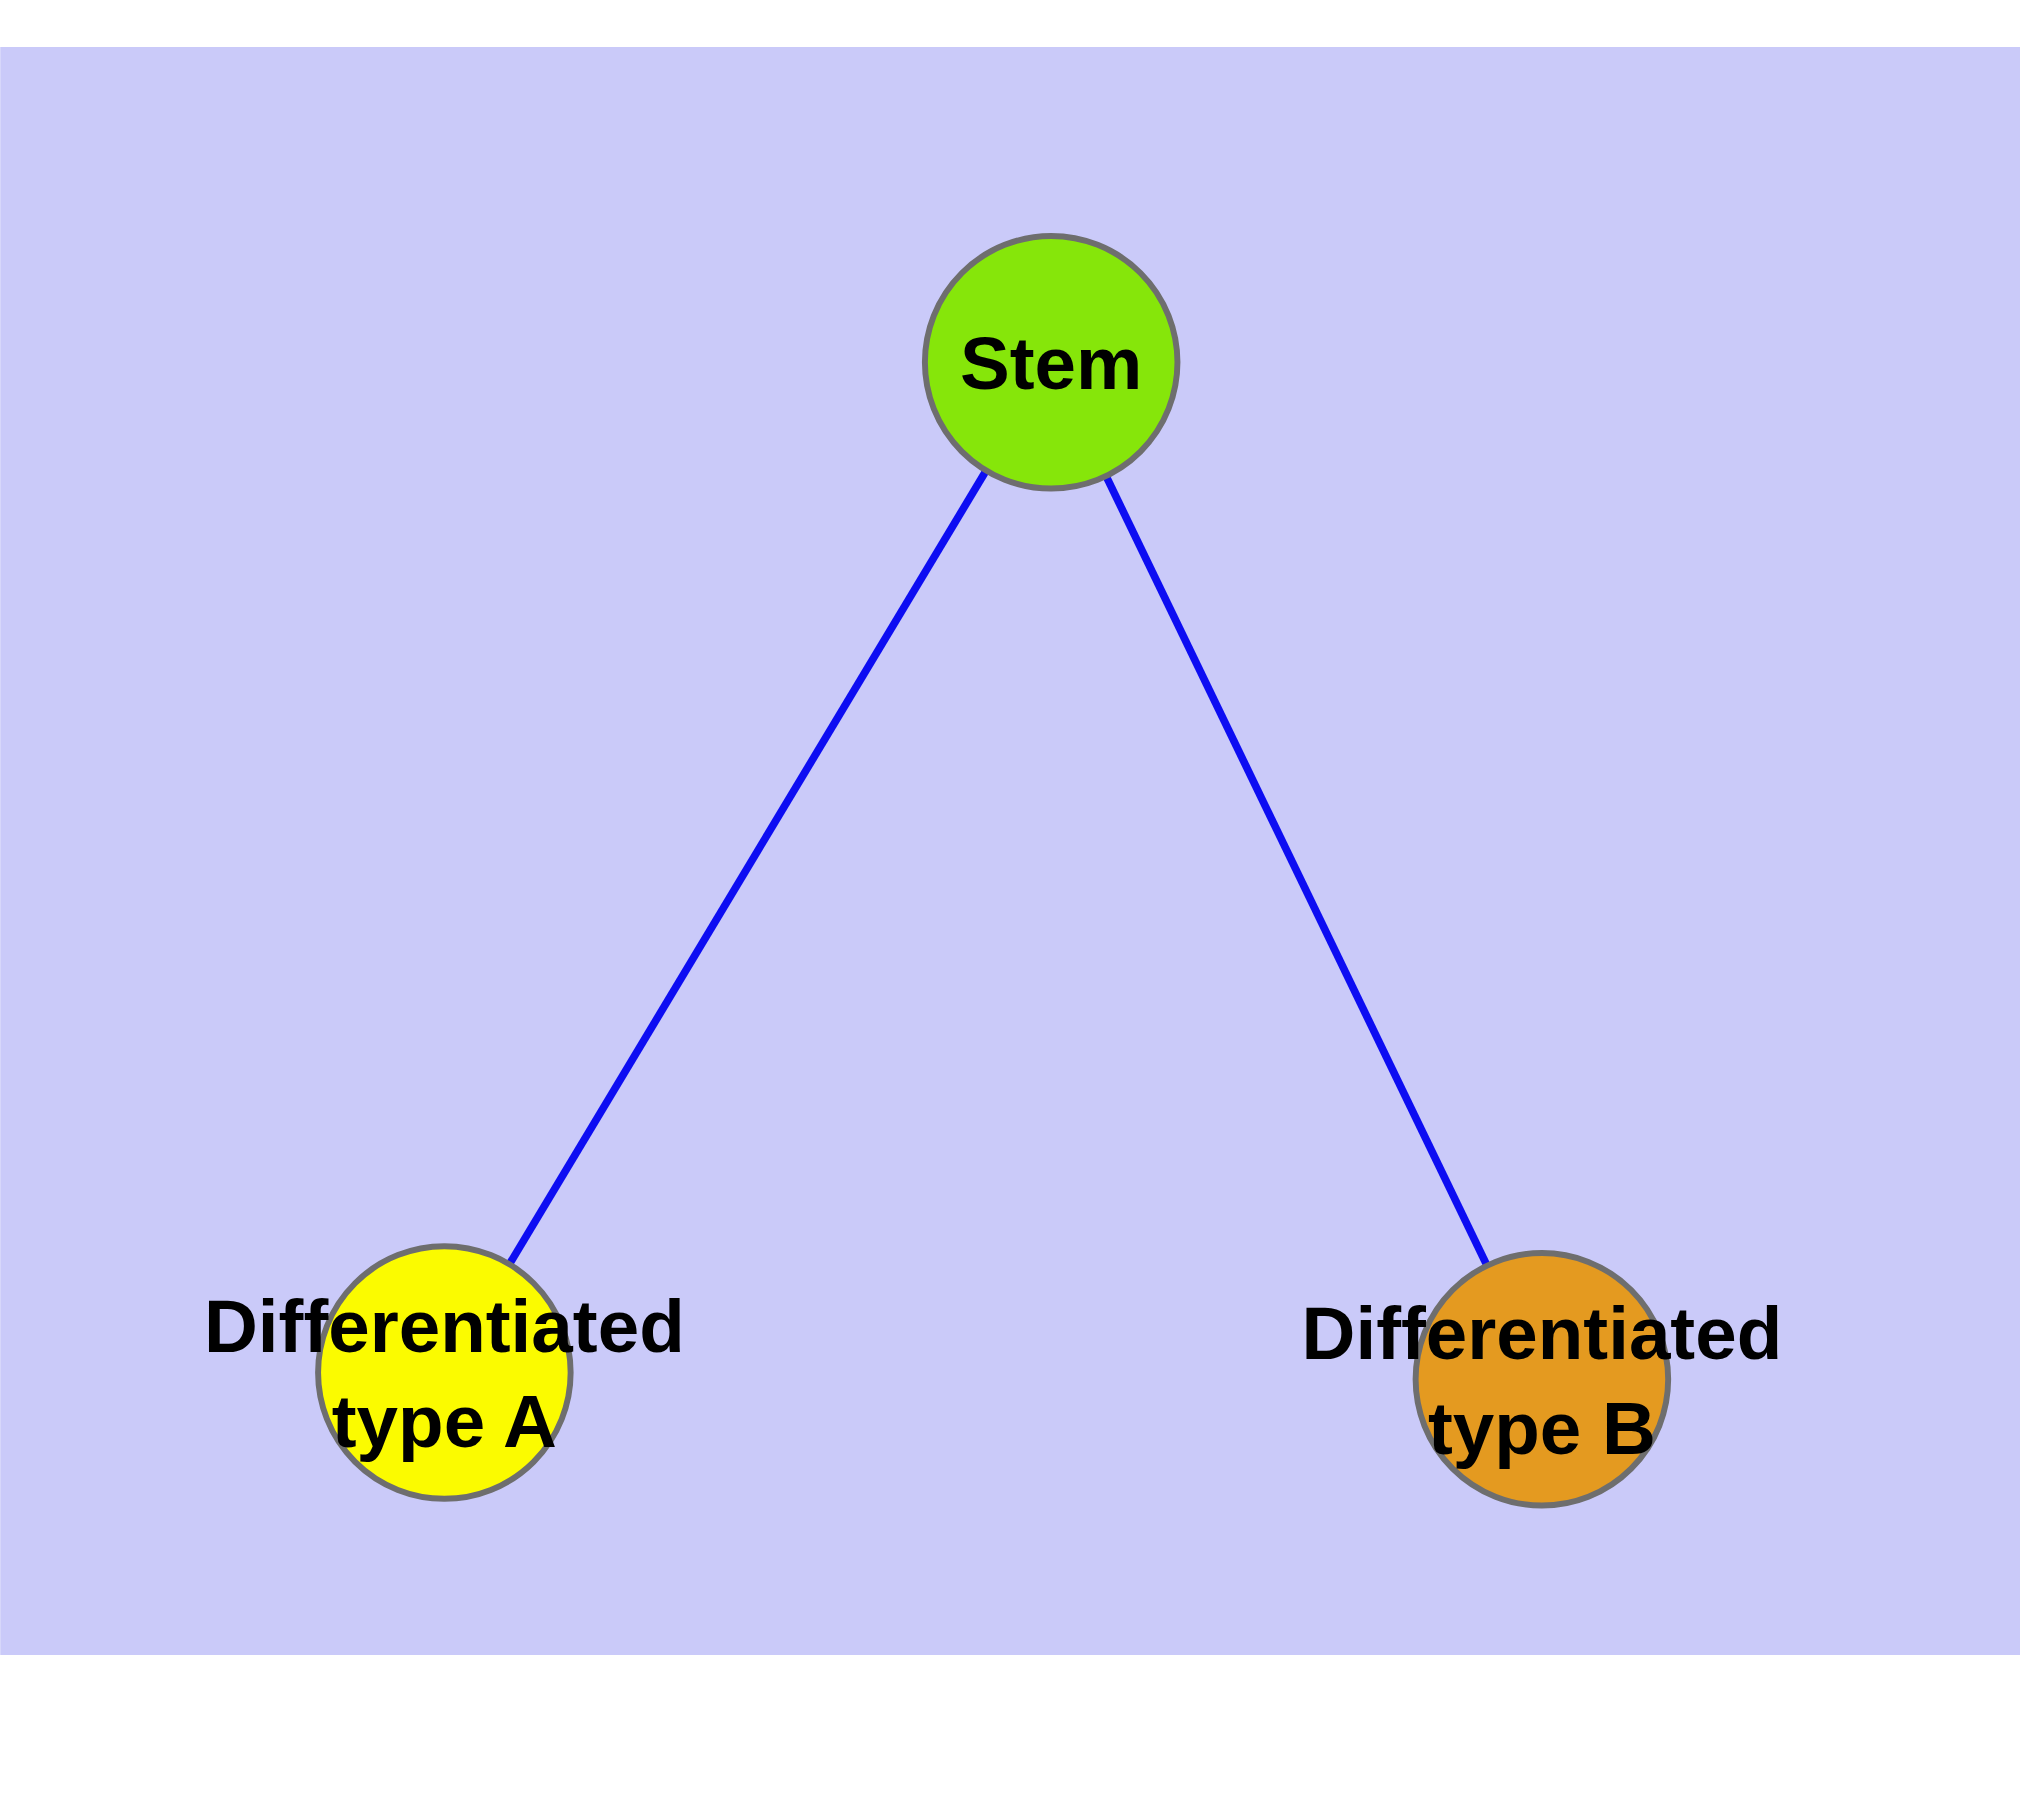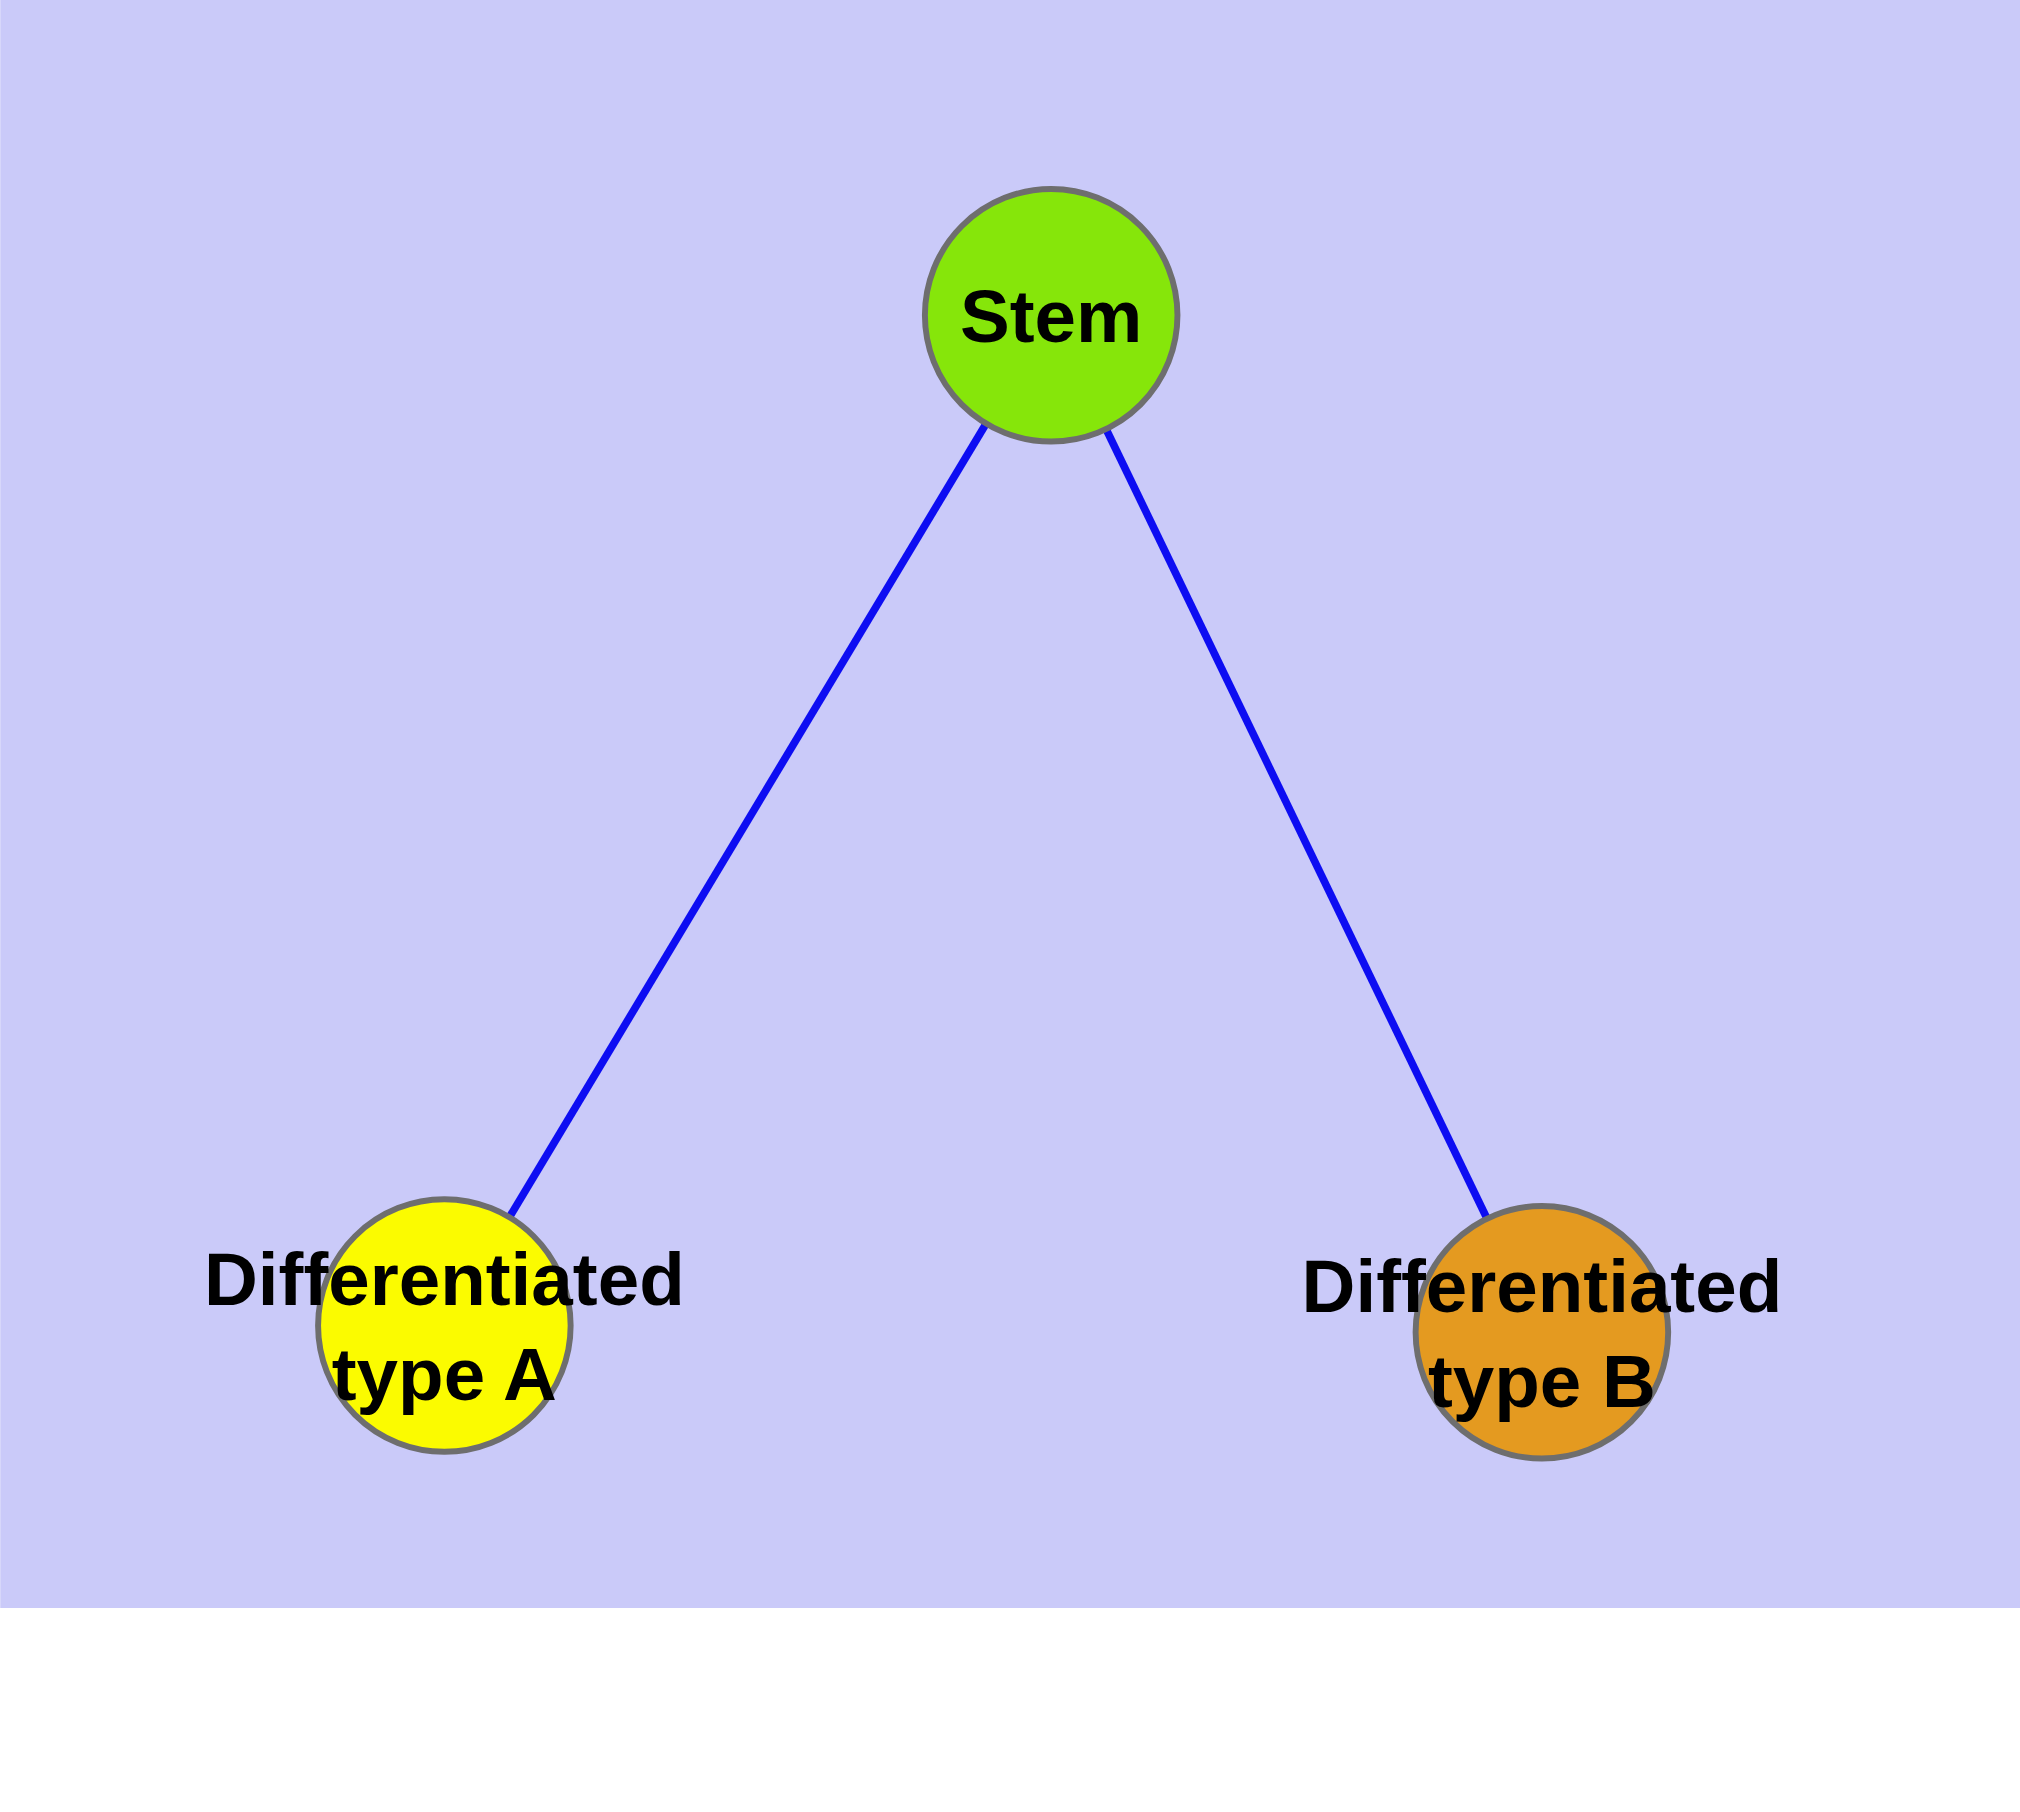--- a/index.html
+++ b/index.html
@@ -4,20 +4,21 @@
 <style>
   html, body {
     margin: 0;
     padding: 0;
     background: #ffffff;
   }
   #stage {
     width: 2021px;
     height: 1608px;
     position: relative;
+    margin-top: 47px;
   }
   svg {
     display: block;
     width: 2021px;
     height: 1812px;
   }
   .node-label {
     font-family: "Liberation Sans", "DejaVu Sans", sans-serif;
     font-weight: bold;
     font-size: 88px;

